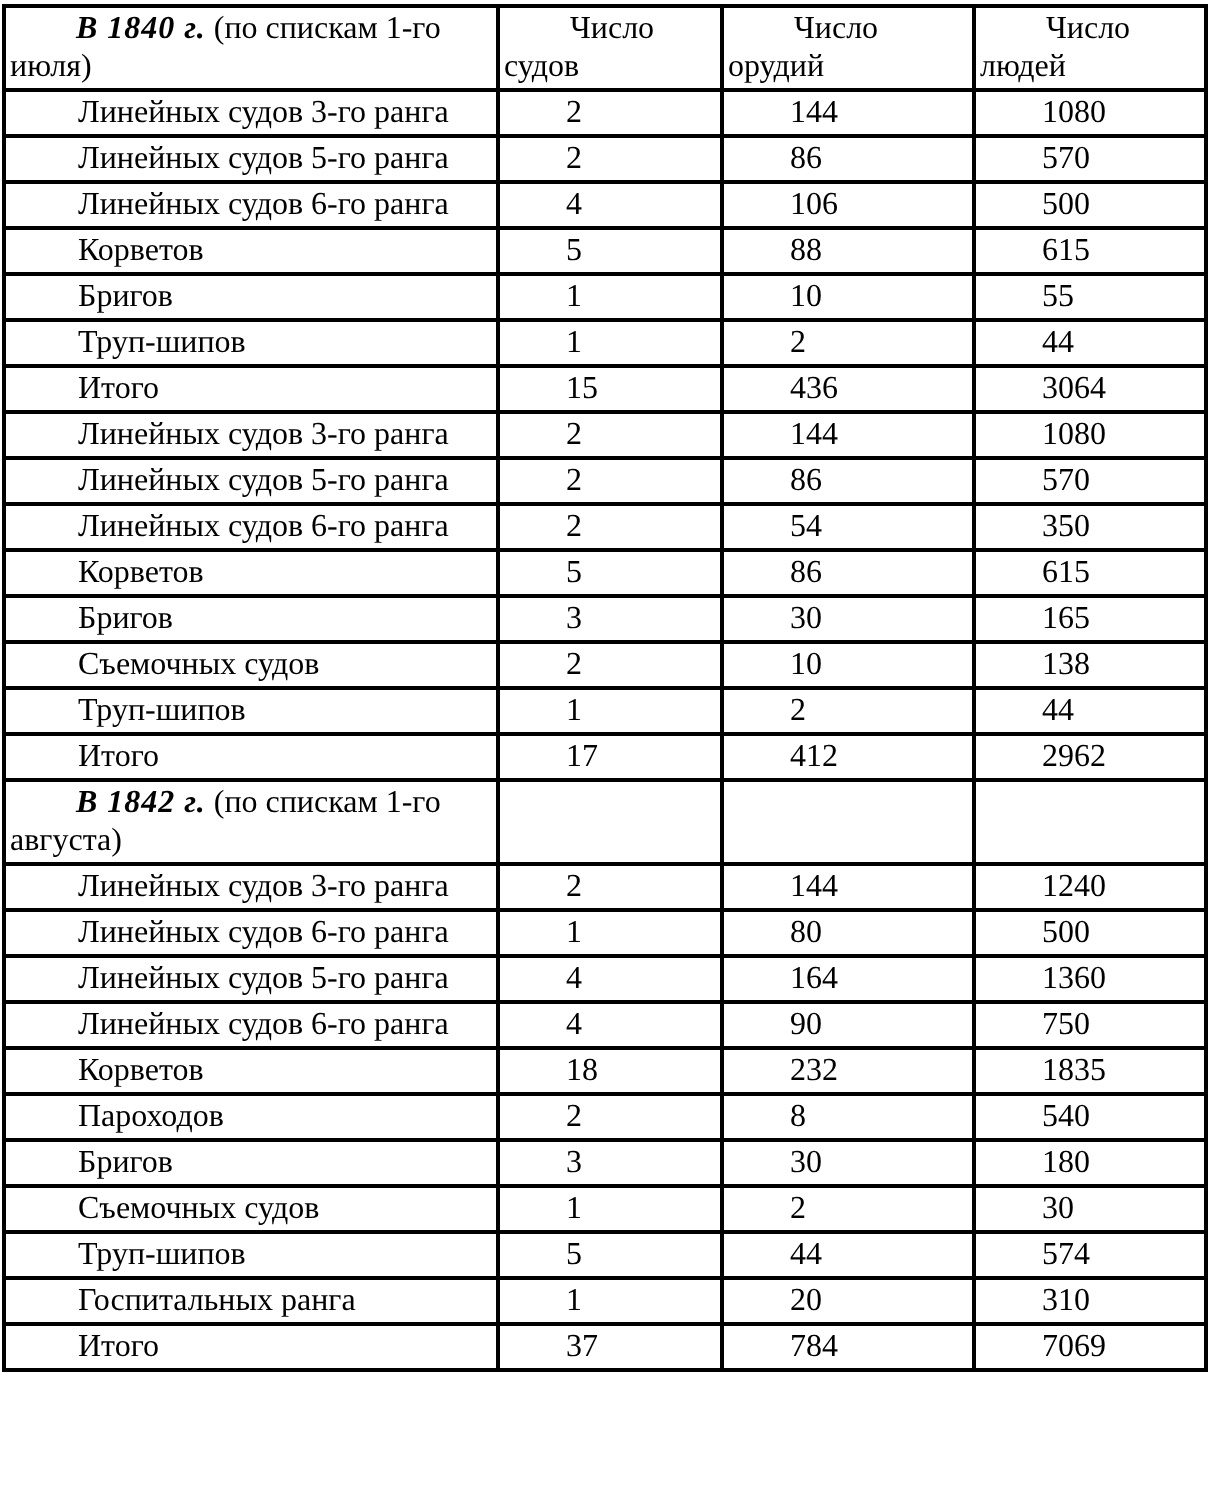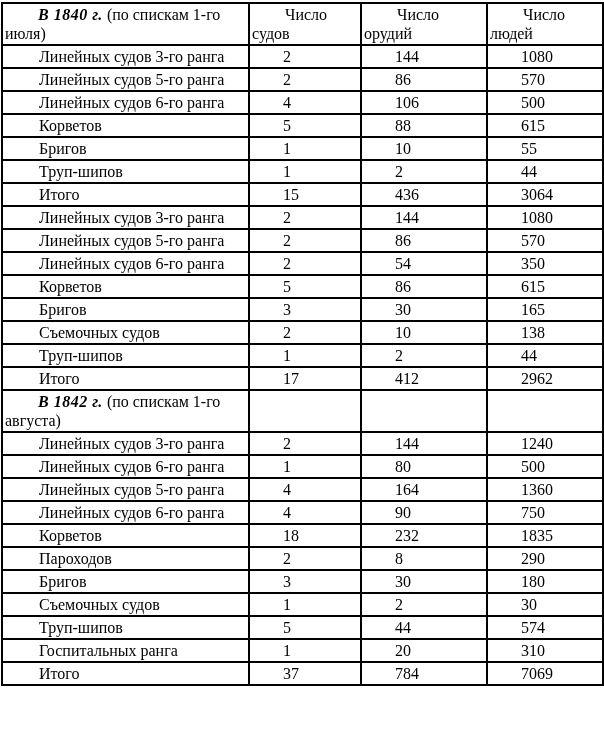--- a/index.html
+++ b/index.html
@@ -188,21 +188,21 @@
         <tr class="data-row">
           <td class="label-cell">Корветов</td>
           <td class="num-cell">18</td>
           <td class="num-cell">232</td>
           <td class="num-cell">1835</td>
         </tr>
         <tr class="data-row">
           <td class="label-cell">Пароходов</td>
           <td class="num-cell">2</td>
           <td class="num-cell">8</td>
-          <td class="num-cell">290</td>
+          <td class="num-cell">540</td>
         </tr>
         <tr class="data-row">
           <td class="label-cell">Бригов</td>
           <td class="num-cell">3</td>
           <td class="num-cell">30</td>
           <td class="num-cell">180</td>
         </tr>
         <tr class="data-row">
           <td class="label-cell">Съемочных судов</td>
           <td class="num-cell">1</td>

